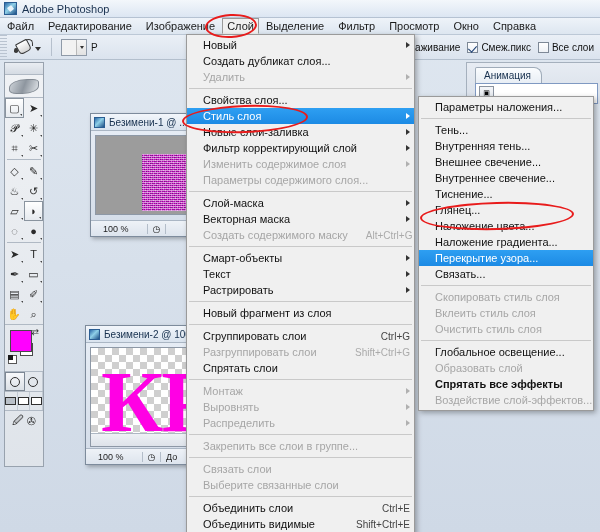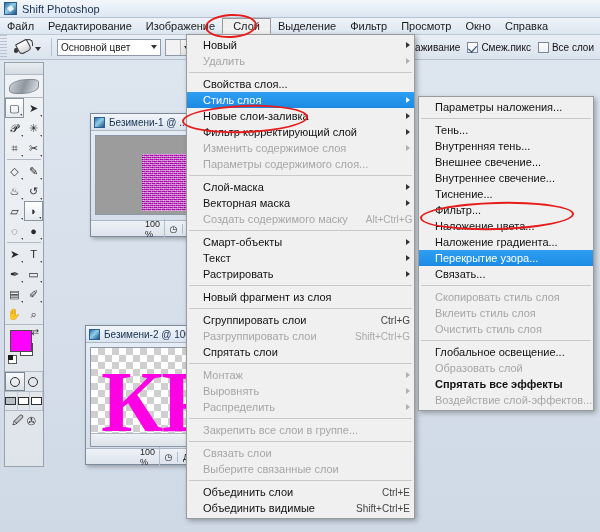--- a/index.html
+++ b/index.html
@@ -71,21 +71,21 @@
     padding: 1px 7px;
     font-size: 11px;
     color: #1a1a1a;
     line-height: 14px;
     white-space: nowrap;
   }
   .menubar .mi.active {
     background: #f0f0f0;
     border: 1px solid #9a9a9a;
     border-bottom: 1px solid #f0f0f0;
-    padding: 0px 10px;
+    padding: 0px 4px;
   }
 
   
   .optionsbar {
     position: absolute;
     left: 0; top: 35px;
     width: 600px; height: 25px;
     background: linear-gradient(#eaeff6, #dbe3ee);
     border-bottom: 1px solid #b3bfcd;
     box-sizing: border-box;
@@ -414,25 +414,24 @@
     height: 16px;
     display: flex;
     align-items: center;
     background: linear-gradient(#eef2f7, #dde4ed);
     border-top: 1px solid #aab6c4;
     box-sizing: border-box;
     font-size: 9px;
     color: #1d1d1d;
   }
   .doc-status .zoom {
-    width: 40px;
-    padding-left: 20px;
+    width: 57px;
+    padding-left: 12px;
     border-right: 1px solid #b3bdc9;
     box-sizing: border-box;
-    margin-left: 34px;
   }
   .doc-status .ticon {
     width: 18px;
     text-align: center;
     border-right: 1px solid #b3bdc9;
     box-sizing: border-box;
     font-size: 9px;
   }
   .doc-status .info {
     padding-left: 5px;
@@ -585,21 +584,21 @@
     background: transparent;
   }
 </style>
 </head>
 <body>
 
 <div id="app">
 
   <div class="titlebar">
     <div class="ps-logo"></div>
-    <div class="title-text">Shift Photoshop</div>
+    <div class="title-text">Adobe Photoshop</div>
   </div>
 
   <div class="menubar">
     <div class="mi">Файл</div>
     <div class="mi">Редактирование</div>
     <div class="mi">Изображение</div>
     <div class="mi active">Слой</div>
     <div class="mi">Выделение</div>
     <div class="mi">Фильтр</div>
     <div class="mi">Просмотр</div>
@@ -609,24 +608,20 @@
 
   <div class="optionsbar">
     <div class="opt-grip"></div>
     <div class="bucket-icon">
       <div class="handle"></div>
         <div class="body"></div>
         <div class="drop"></div>
     </div>
     <div class="tri-down"></div>
     <div class="vsep"></div>
-    <div class="combo">
-      <span>Основной цвет</span>
-      <span class="tri-down" style="margin:0"></span>
-    </div>
     <div class="swatch-box">
       <div class="sw"></div>
       <div class="arrowcell">
           <span class="tri-down" style="margin:0;border-top-width:3px;border-left-width:2.5px;border-right-width:2.5px"></span>
         </div>
     </div>
     <div class="opt-label">Р</div>
     <div style="flex:1"></div>
     <div class="chk-wrap">
       <span class="chk on"></span>
@@ -788,25 +783,34 @@
       </div>
       <div class="scroll-h"></div>
     </div>
     <div class="doc-status" style="width:198px;">
       <div class="zoom">100 %</div>
       <div class="ticon">◷</div>
       <div class="info">До</div>
     </div>
   </div>
 
+  <div class="panel-dock">
+    <div class="panel-tab">Анимация</div>
+    <div class="panel-body">
+      <div class="panel-cell">▣</div>
+    </div>
+  </div>
 
   <div class="menu" id="layer-menu" style="left:186px; top:34px; width:229px;">
       <div class="menu-row">
         <span class="lbl">Новый</span>
         <span class="sub"></span>
+      </div>
+      <div class="menu-row">
+        <span class="lbl">Создать дубликат слоя...</span>
       </div>
       <div class="menu-row dim">
         <span class="lbl">Удалить</span>
         <span class="sub"></span>
       </div>
       <div class="menu-sep"></div>
       <div class="menu-row">
         <span class="lbl">Свойства слоя...</span>
       </div>
       <div class="menu-row hl">
@@ -919,21 +923,21 @@
       <div class="menu-row">
         <span class="lbl">Внешнее свечение...</span>
       </div>
       <div class="menu-row">
         <span class="lbl">Внутреннее свечение...</span>
       </div>
       <div class="menu-row">
         <span class="lbl">Тиснение...</span>
       </div>
       <div class="menu-row">
-        <span class="lbl">Фильтр...</span>
+        <span class="lbl">Глянец...</span>
       </div>
       <div class="menu-row">
         <span class="lbl">Наложение цвета...</span>
       </div>
       <div class="menu-row">
         <span class="lbl">Наложение градиента...</span>
       </div>
       <div class="menu-row hl">
         <span class="lbl">Перекрытие узора...</span>
       </div>

